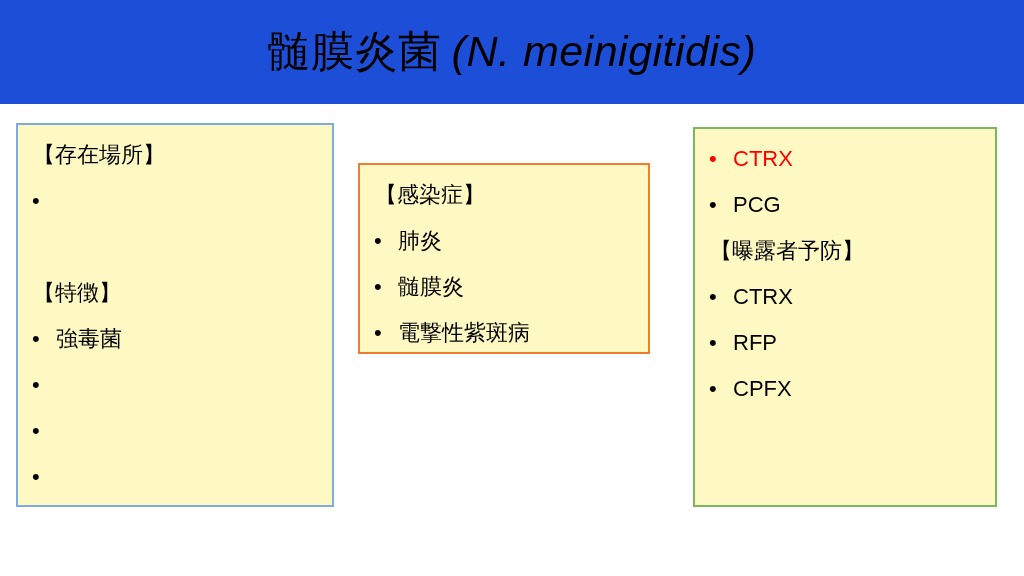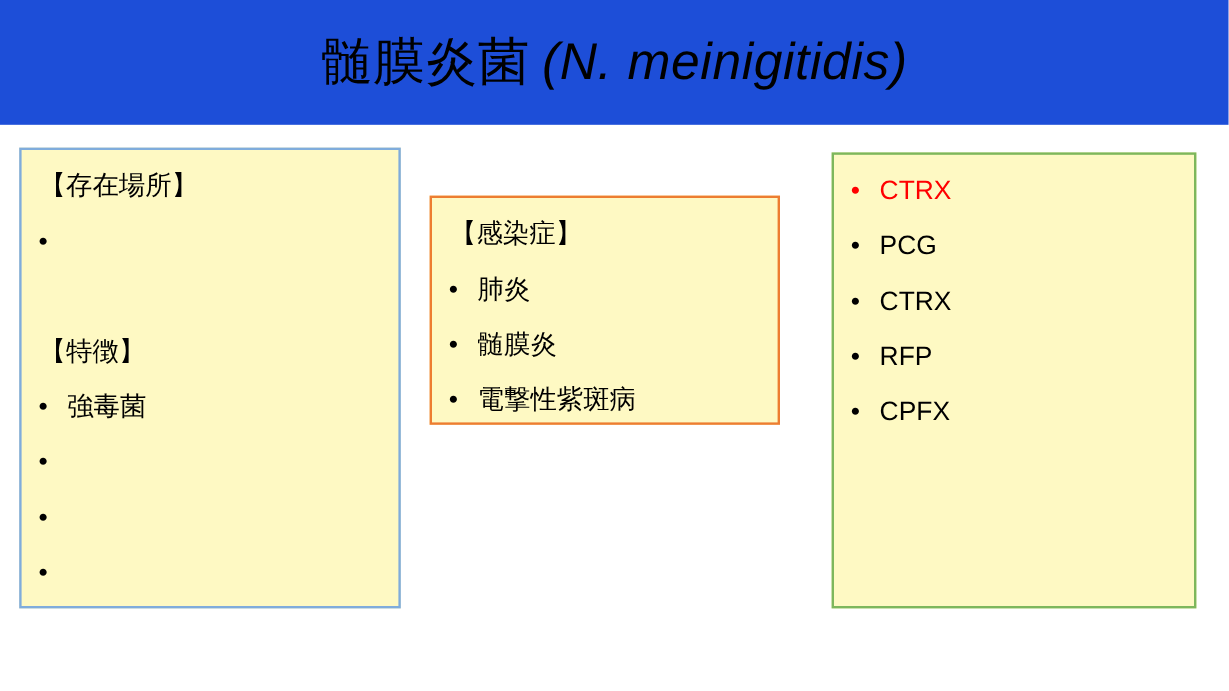--- a/index.html
+++ b/index.html
@@ -76,20 +76,21 @@
 
   <section class="box box-treatment" style="border-color: rgb(125, 183, 92);">
     <div class="line bullet" style="color: rgb(255, 0, 0);">
       <span class="marker">•</span>
       <span>CTRX</span>
     </div>
     <div class="line bullet">
       <span class="marker">•</span>
       <span>PCG</span>
     </div>
+    <div class="line heading">【曝露者予防】</div>
     <div class="line bullet">
       <span class="marker">•</span>
       <span>CTRX</span>
     </div>
     <div class="line bullet">
       <span class="marker">•</span>
       <span>RFP</span>
     </div>
     <div class="line bullet">
       <span class="marker">•</span>

